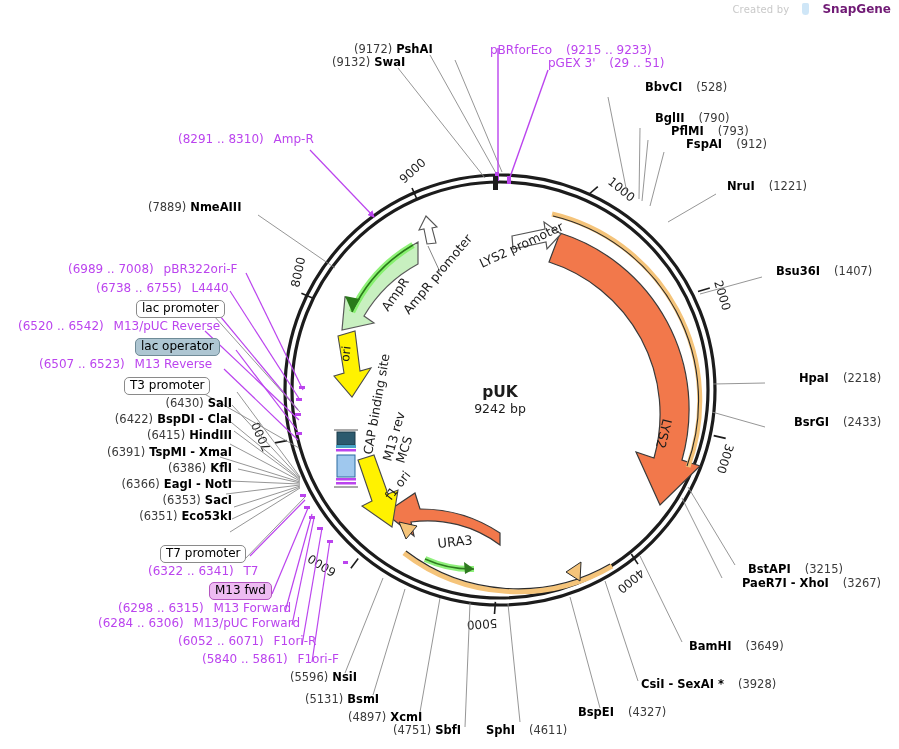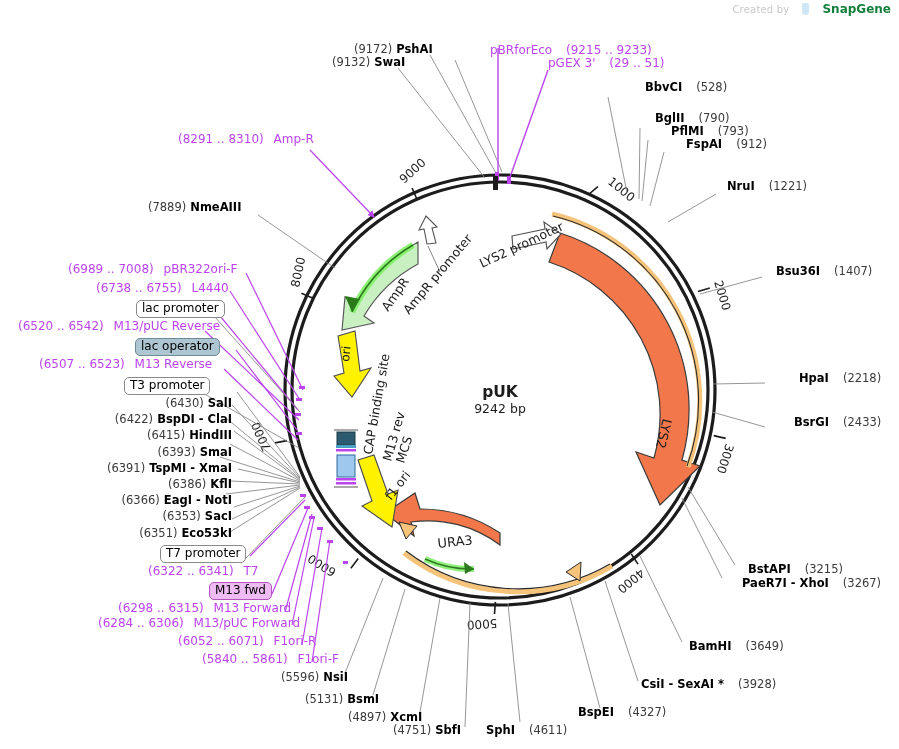--- a/index.html
+++ b/index.html
@@ -15,21 +15,21 @@
   .feat .pos{color:#bb44ee;}
 
   .boxlbl{position:absolute;white-space:nowrap;font-size:12px;color:#000;
           border:1px solid #8a8a8a;border-radius:5px;padding:1px 5px 2px 5px;
           background:#ffffff;line-height:1.05;}
   .boxlbl.op{background:#aec6d2;border-color:#6f8b97;}
   .boxlbl.fwd{background:#eebbf2;border-color:#b455c0;}
 
   .watermark{position:absolute;right:8px;top:2px;font-size:10px;color:#c9c9c9;
              letter-spacing:.2px;display:flex;align-items:center;gap:13px;}
-  .watermark .sg{font-size:12px;color:#15803d;font-weight:bold;letter-spacing:0;}
+  .watermark .sg{font-size:12px;color:#701a75;font-weight:bold;letter-spacing:0;}
   .wmdrop{display:inline-block;width:7px;height:12px;background:#cfe6f7;
           border-radius:2px 2px 4px 4px;}
 </style>
 </head>
 <body>
 
 <div id="stage">
 
   <svg id="map" viewBox="0 0 899 749">
     <defs>
@@ -352,41 +352,37 @@
     <span>SbfI</span>
   </div>
   <div class="lbl enz" style="left:348px;top:712px;">
     <span class="pos">(4897)</span>
     <span>XcmI</span>
   </div>
   <div class="lbl enz" style="left:305px;top:694px;">
     <span class="pos">(5131)</span>
     <span>BsmI</span>
   </div>
-  <div class="lbl enz" style="left:281px;top:672px;">
+  <div class="lbl enz" style="left:290px;top:672px;">
     <span class="pos">(5596)</span>
     <span>NsiI</span>
   </div>
 
   <div style="position:absolute;left:0;top:396px;width:232px;text-align:right;">
     <div class="enz" style="position:relative;margin-bottom:2.2px;">
       <span class="pos">(6430)</span>
       <span>SalI</span>
     </div>
     <div class="enz" style="position:relative;margin-bottom:2.2px;">
       <span class="pos">(6422)</span>
       <span>BspDI  - ClaI</span>
     </div>
     <div class="enz" style="position:relative;margin-bottom:2.2px;">
       <span class="pos">(6415)</span>
       <span>HindIII</span>
-    </div>
-    <div class="enz" style="position:relative;margin-bottom:2.2px;">
-      <span class="pos">(6393)</span>
-      <span>SmaI</span>
     </div>
     <div class="enz" style="position:relative;margin-bottom:2.2px;">
       <span class="pos">(6391)</span>
       <span>TspMI  - XmaI</span>
     </div>
     <div class="enz" style="position:relative;margin-bottom:2.2px;">
       <span class="pos">(6386)</span>
       <span>KflI</span>
     </div>
     <div class="enz" style="position:relative;margin-bottom:2.2px;">

